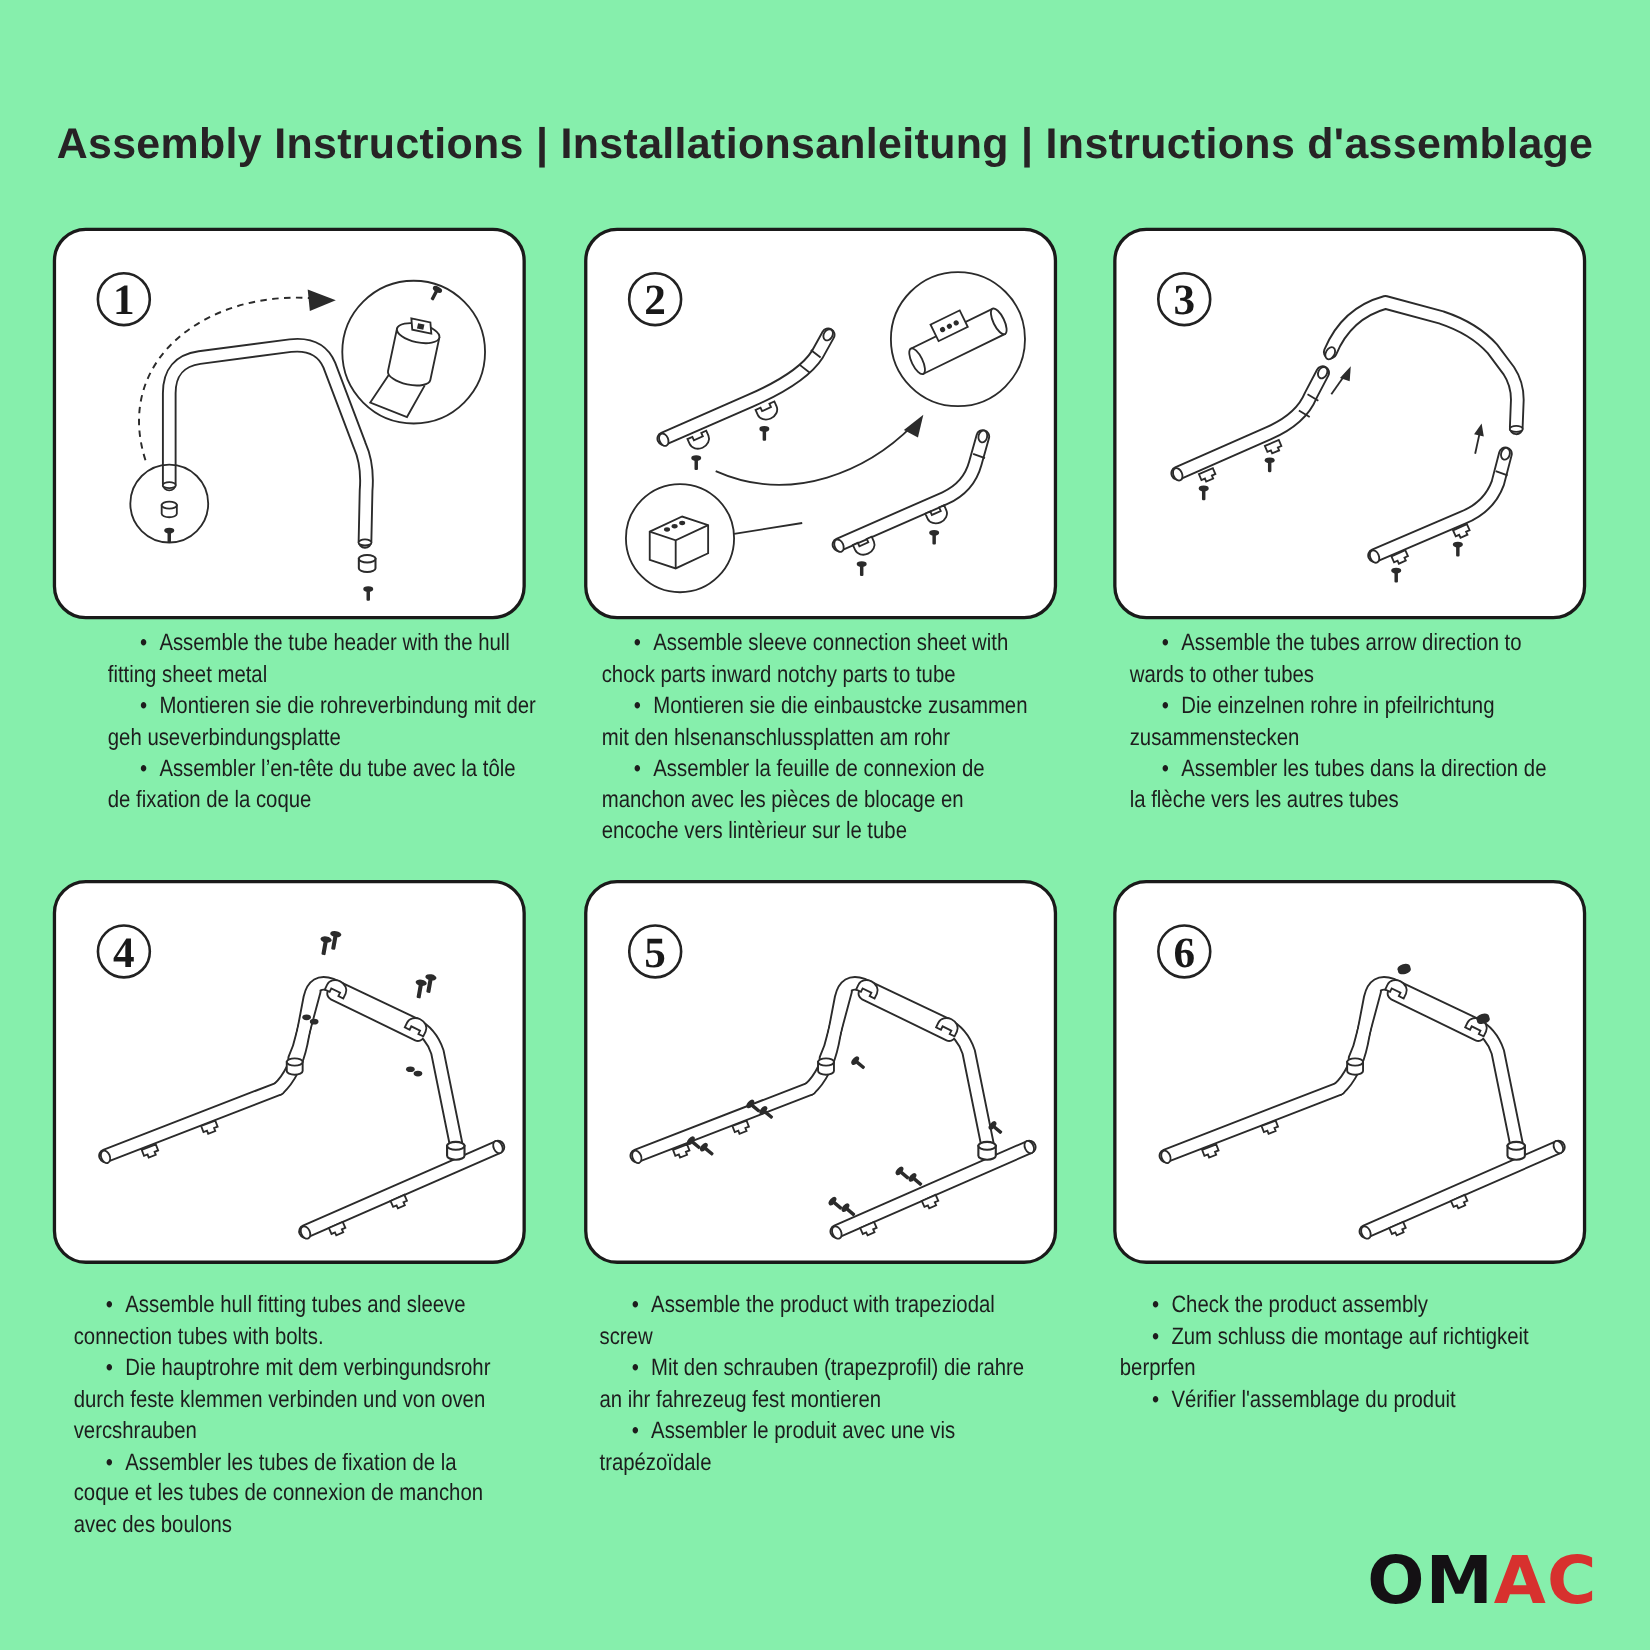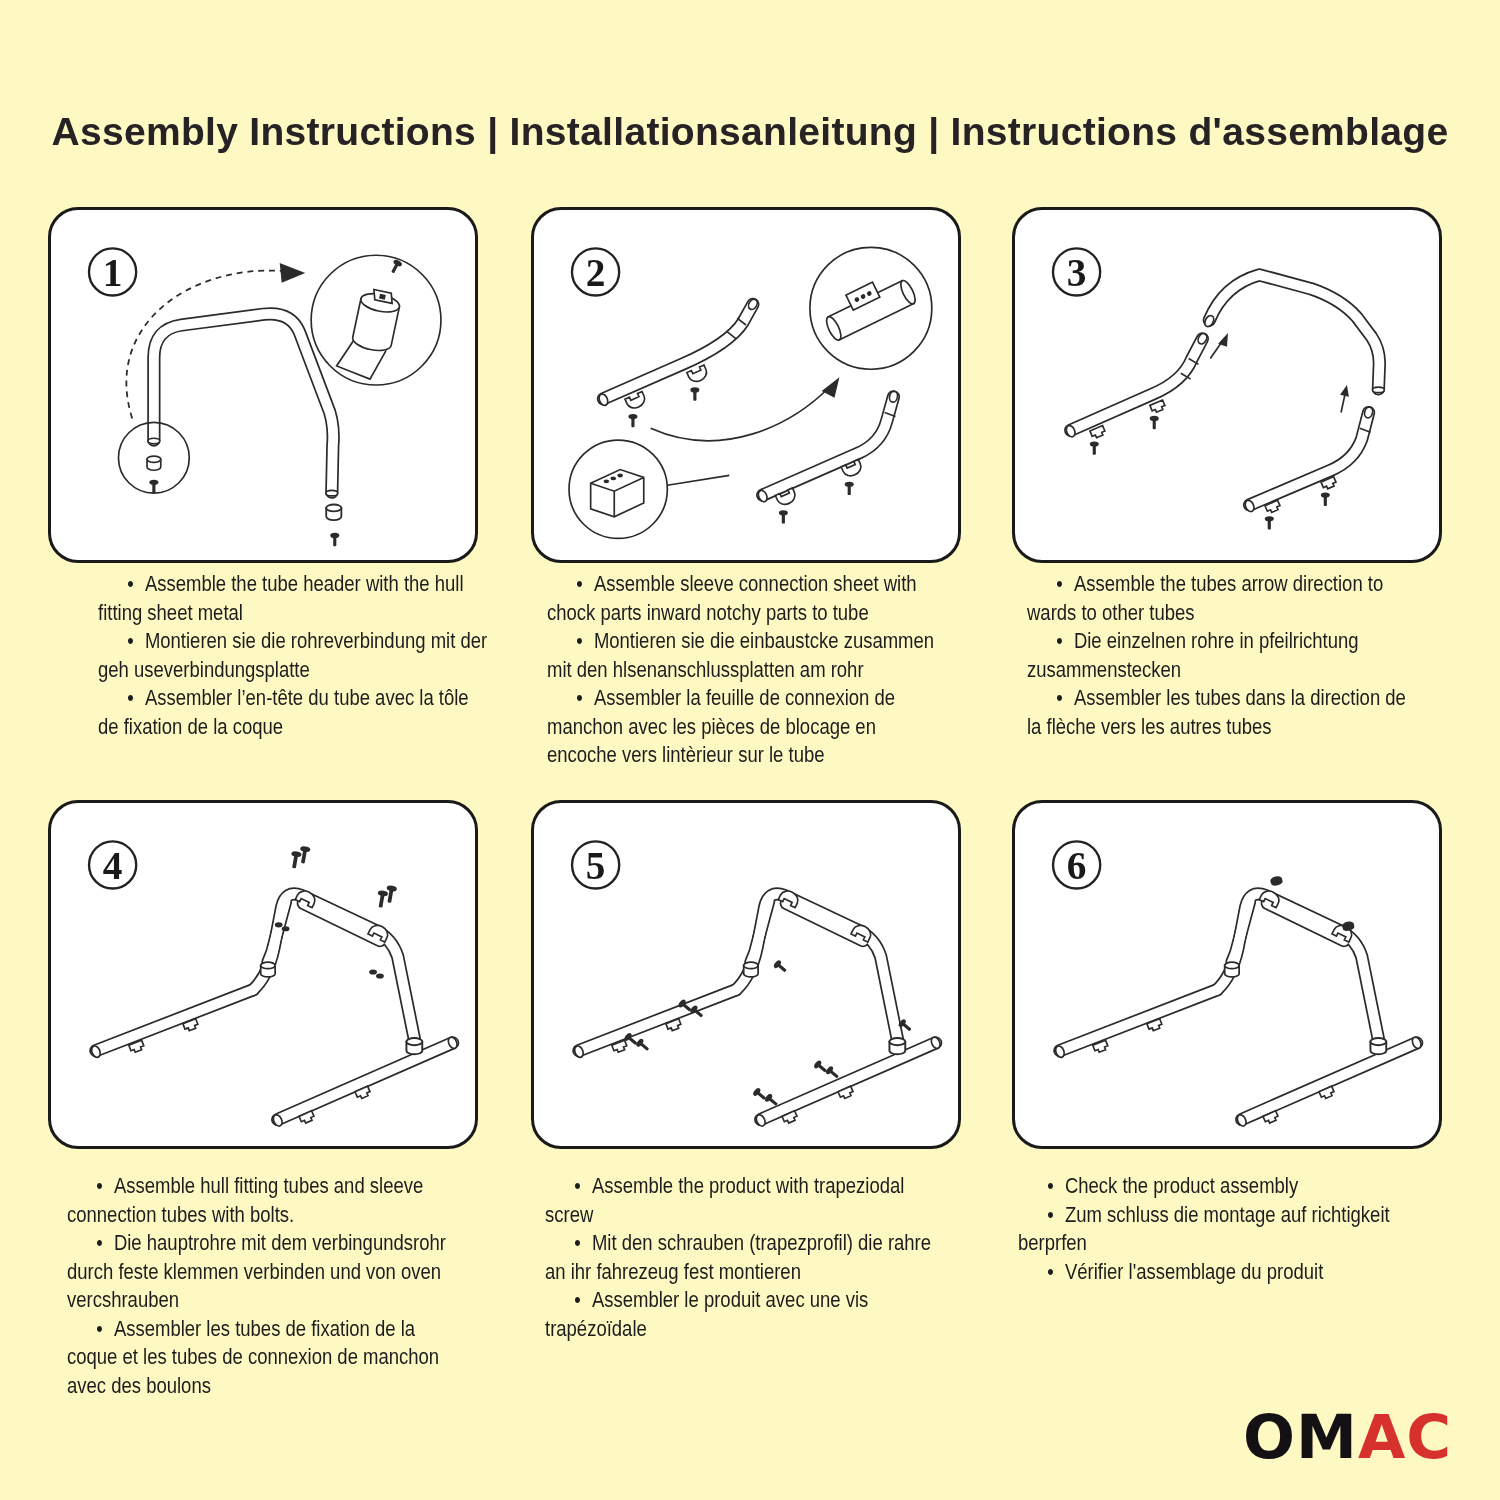--- a/index.html
+++ b/index.html
@@ -1,16 +1,16 @@
 <!DOCTYPE html>
 <html><head>
 <meta charset="utf-8">
 <style>
   html,body{margin:0;padding:0;background:#ffffff;}
-  .page{position:relative;width:1500px;height:1500px;background:#fef9c3;overflow:hidden;
+  .page{position:relative;width:1500px;height:1500px;background:#86efac;overflow:hidden;
         font-family:"Liberation Sans",sans-serif;color:#1c1c1c;}
 
   .title{position:absolute;top:84px;left:0;width:1500px;text-align:center;
          font-size:39px;font-weight:700;letter-spacing:0.3px;color:#272325;white-space:nowrap;}
 
   .panel{position:absolute;width:430px;border:3px solid #1a1a1a;border-radius:30px;background:#fff;box-sizing:border-box;}
   .row1{top:207px;height:356px;}
   .row2{top:800px;height:349px;}
   .c1{left:48px;} .c2{left:531px;} .c3{left:1012px;}
   .panel svg{display:block;width:100%;height:100%;}

